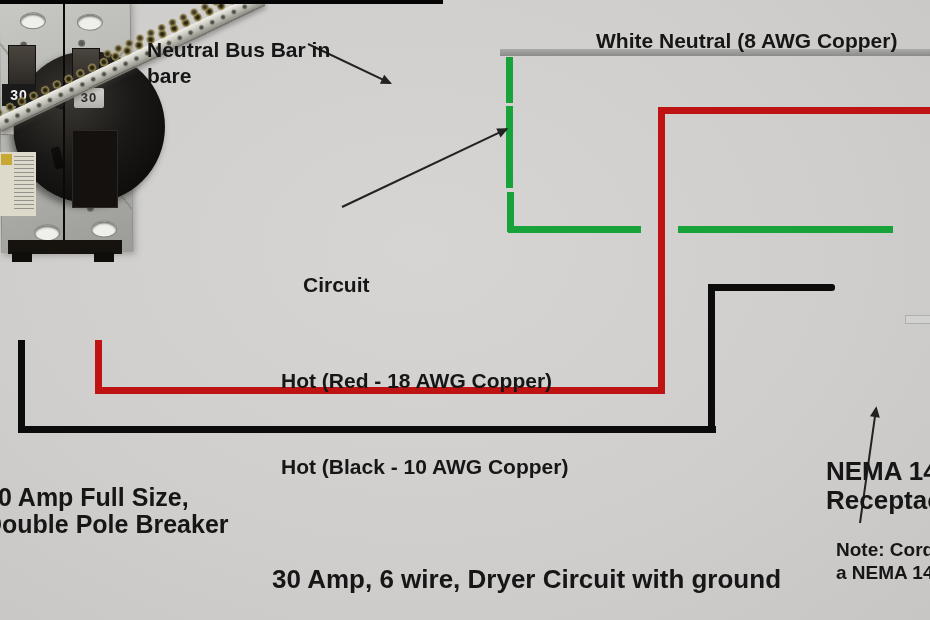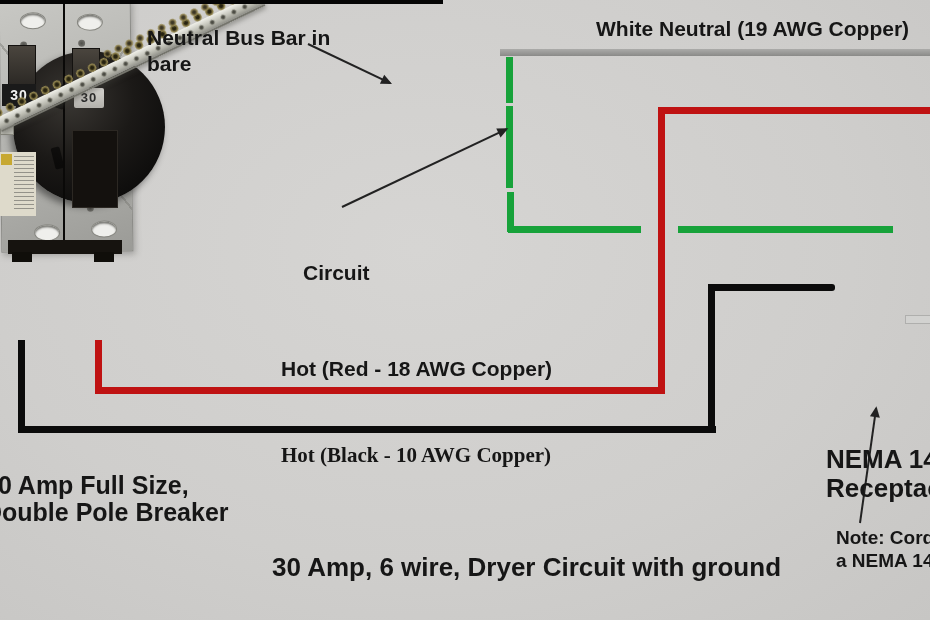--- a/index.html
+++ b/index.html
@@ -2,21 +2,21 @@
 <html style="--hot-red: #bf1212; --ground-green: #17a23a; --neutral-gray: #999997; --wire-black: #0b0b0b; --background: #d0cfcd;"><head>
 <meta charset="utf-8">
 <style>
   html,body{margin:0;padding:0;}
   body{
     width:930px;height:620px;position:relative;overflow:hidden;
     background:radial-gradient(ellipse at 45% 40%, #d6d5d3 0%, #cfcecc 60%, #c7c6c4 100%);
     font-family:"Liberation Sans", sans-serif;
   }
   .abs{position:absolute;}
-  .txt{position:absolute;color:#161616;font-weight:bold;white-space:pre;z-index:7;}
+  .txt{position:absolute;color:#161616;font-weight:bold;white-space:pre;z-index:7;margin-top:12px;}
   .t-md{font-size:21px;line-height:26px;}
   .t-lg{font-size:25px;line-height:27px;}
   .t-xl{font-size:26px;line-height:30px;}
   .t-sm{font-size:19px;line-height:23px;}
 
   
   .wire{position:absolute;z-index:5;}
   .w-red{background:var(--hot-red,#bf1212);}
   .w-green{background:var(--ground-green,#17a23a);}
   .w-black{background:var(--wire-black,#0b0b0b);}
@@ -158,27 +158,27 @@
   <div class="abs recep-face">
     <div class="slot" style="left:44px;top:34px;width:10px;height:24px;border-radius:2px;transform:rotate(18deg);"></div>
     <div class="slot" style="left:40px;top:96px;width:9px;height:22px;border-radius:2px;transform:rotate(-14deg);"></div>
     <div class="slot" style="left:62px;top:128px;width:26px;height:12px;border-radius:0 0 13px 13px;"></div>
     <div class="abs recep-screw"></div>
   </div>
 </div>
 
 <div class="txt t-md" style="left:147px;top:25px;"><span>Neutral Bus Bar in</span><br><span>bare</span></div>
 
-<div class="txt t-md" style="left:596px;top:16px;">White Neutral (19 AWG Copper)</div>
+<div class="txt t-md" style="left:596px;top:16px;">White Neutral (8 AWG Copper)</div>
 
 <div class="txt t-md" style="left:303px;top:210px;line-height:25px;"><br><br><span>Circuit</span></div>
 
 <div class="txt t-md" style="left:281px;top:356px;">Hot (Red - 18 AWG Copper)</div>
 
-<div class="txt t-md" style="left:281px;top:442px;font-family:Liberation Serif, serif;">Hot (Black - 10 AWG Copper)</div>
+<div class="txt t-md" style="left:281px;top:442px;">Hot (Black - 10 AWG Copper)</div>
 
 <div class="txt t-lg" style="left:-16px;top:472px;"><span>30 Amp Full Size,</span><br><span>Double Pole Breaker</span></div>
 
 <div class="txt t-xl" style="left:826px;top:445px;line-height:29px;"><span>NEMA 14-3</span><br><span>Receptacle</span></div>
 
 <div class="txt t-sm" style="left:836px;top:526px;"><span>Note: Cord r</span><br><span>a NEMA 14-3</span></div>
 
 <div class="txt" style="left:272px;top:552px;font-size:26px;">30 Amp, 6 wire, Dryer Circuit with ground</div>
 
 </body></html>

